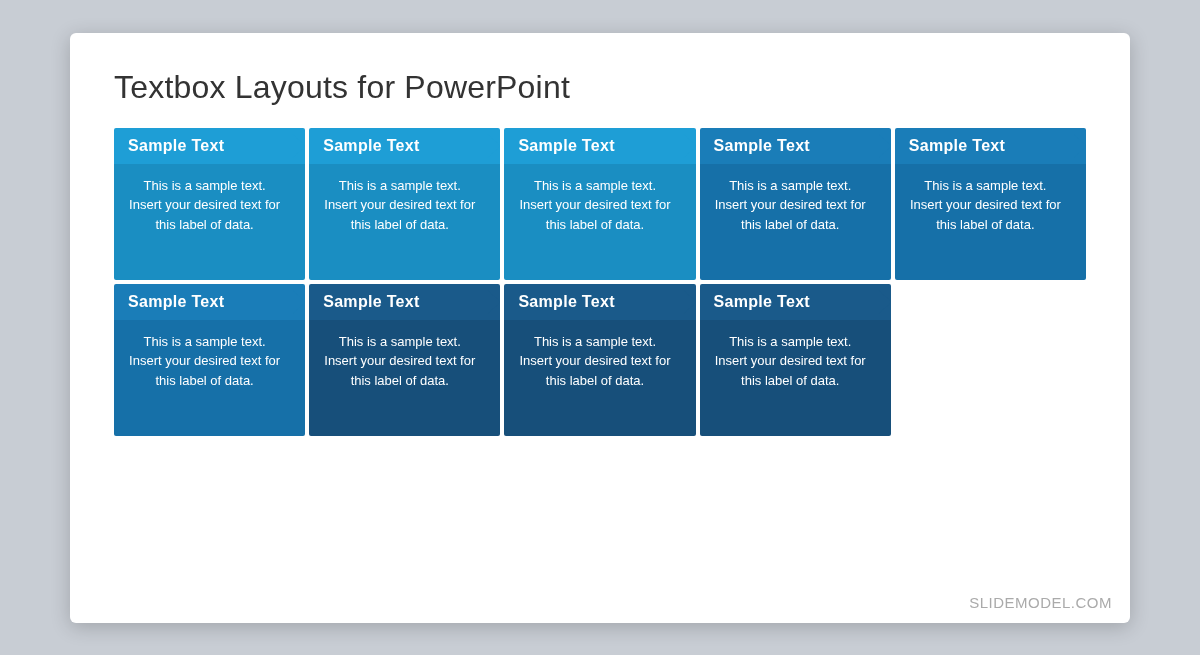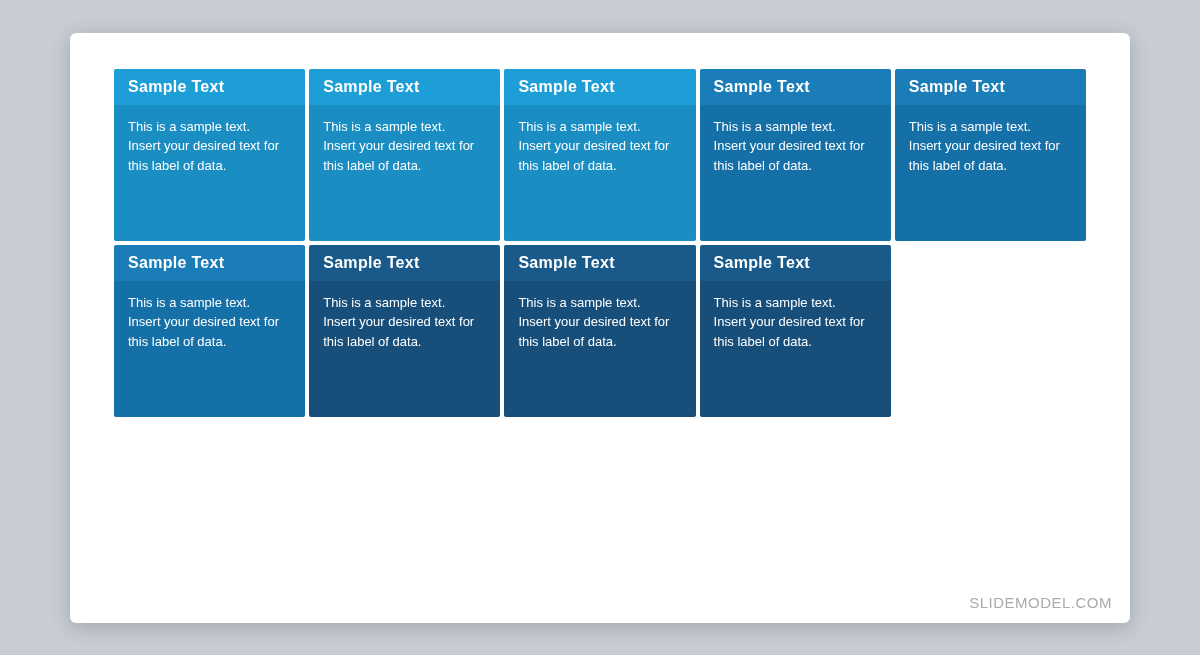--- a/index.html
+++ b/index.html
@@ -107,20 +107,21 @@
     .row2 .arrow-right {
       border-left-color: #1a7db8;
     }
     .row3 .arrow-right {
       border-left-color: #1a5a8a;
     }
 
     .card-body {
       flex: 1;
       padding: 12px 24px 12px 14px;
+      text-align: center;
     }
 
     .card-body-text {
       font-size: 13px;
       color: #ffffff;
       line-height: 1.5;
       font-weight: 300;
     }
 
     .watermark {
@@ -130,20 +131,21 @@
       font-size: 15px;
       color: #aaaaaa;
       letter-spacing: 0.5px;
       font-weight: 400;
     }
   </style>
 </head>
 <body>
 
 <div class="slide">
+  <h1 class="slide-title">Textbox Layouts for PowerPoint</h1>
   <div class="grid">
 
     <div class="card row1">
       <div class="card-header">
         <span class="card-header-title">Sample  Text</span>
         <div class="arrow-right"></div>
       </div>
       <div class="card-body">
         <p class="card-body-text">This is a sample text. Insert your desired text for this label of data.</p>
       </div>

